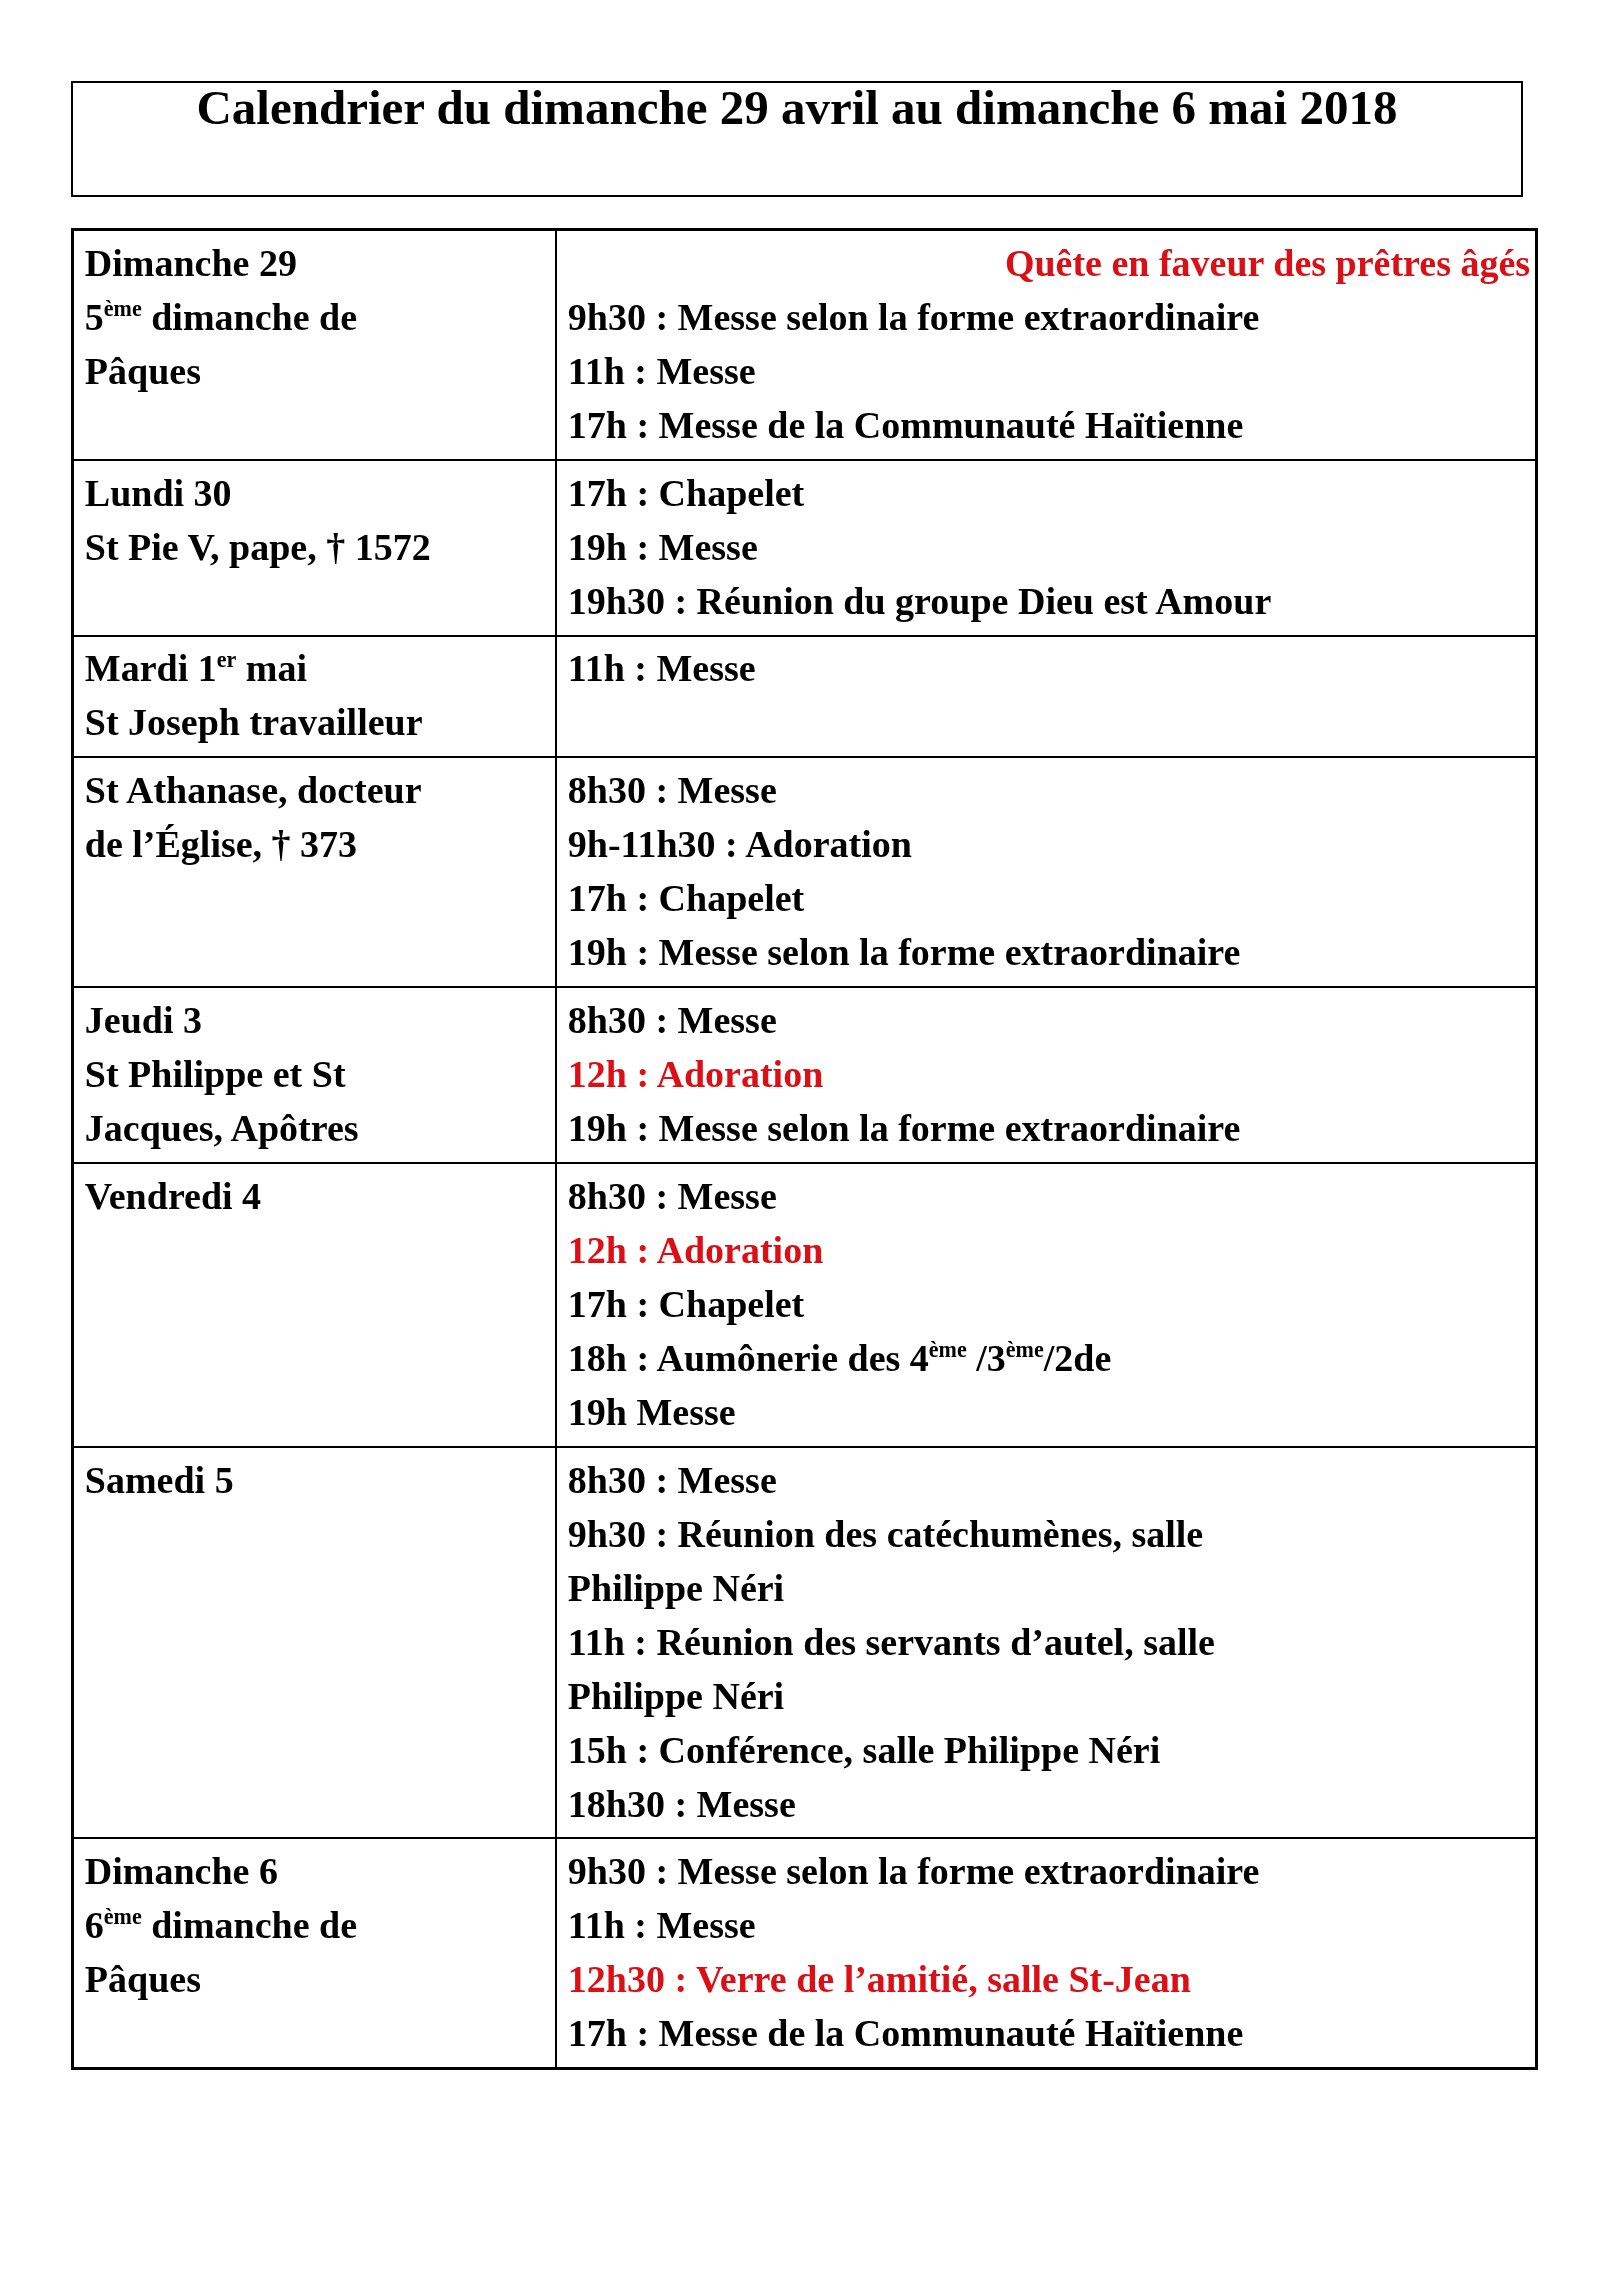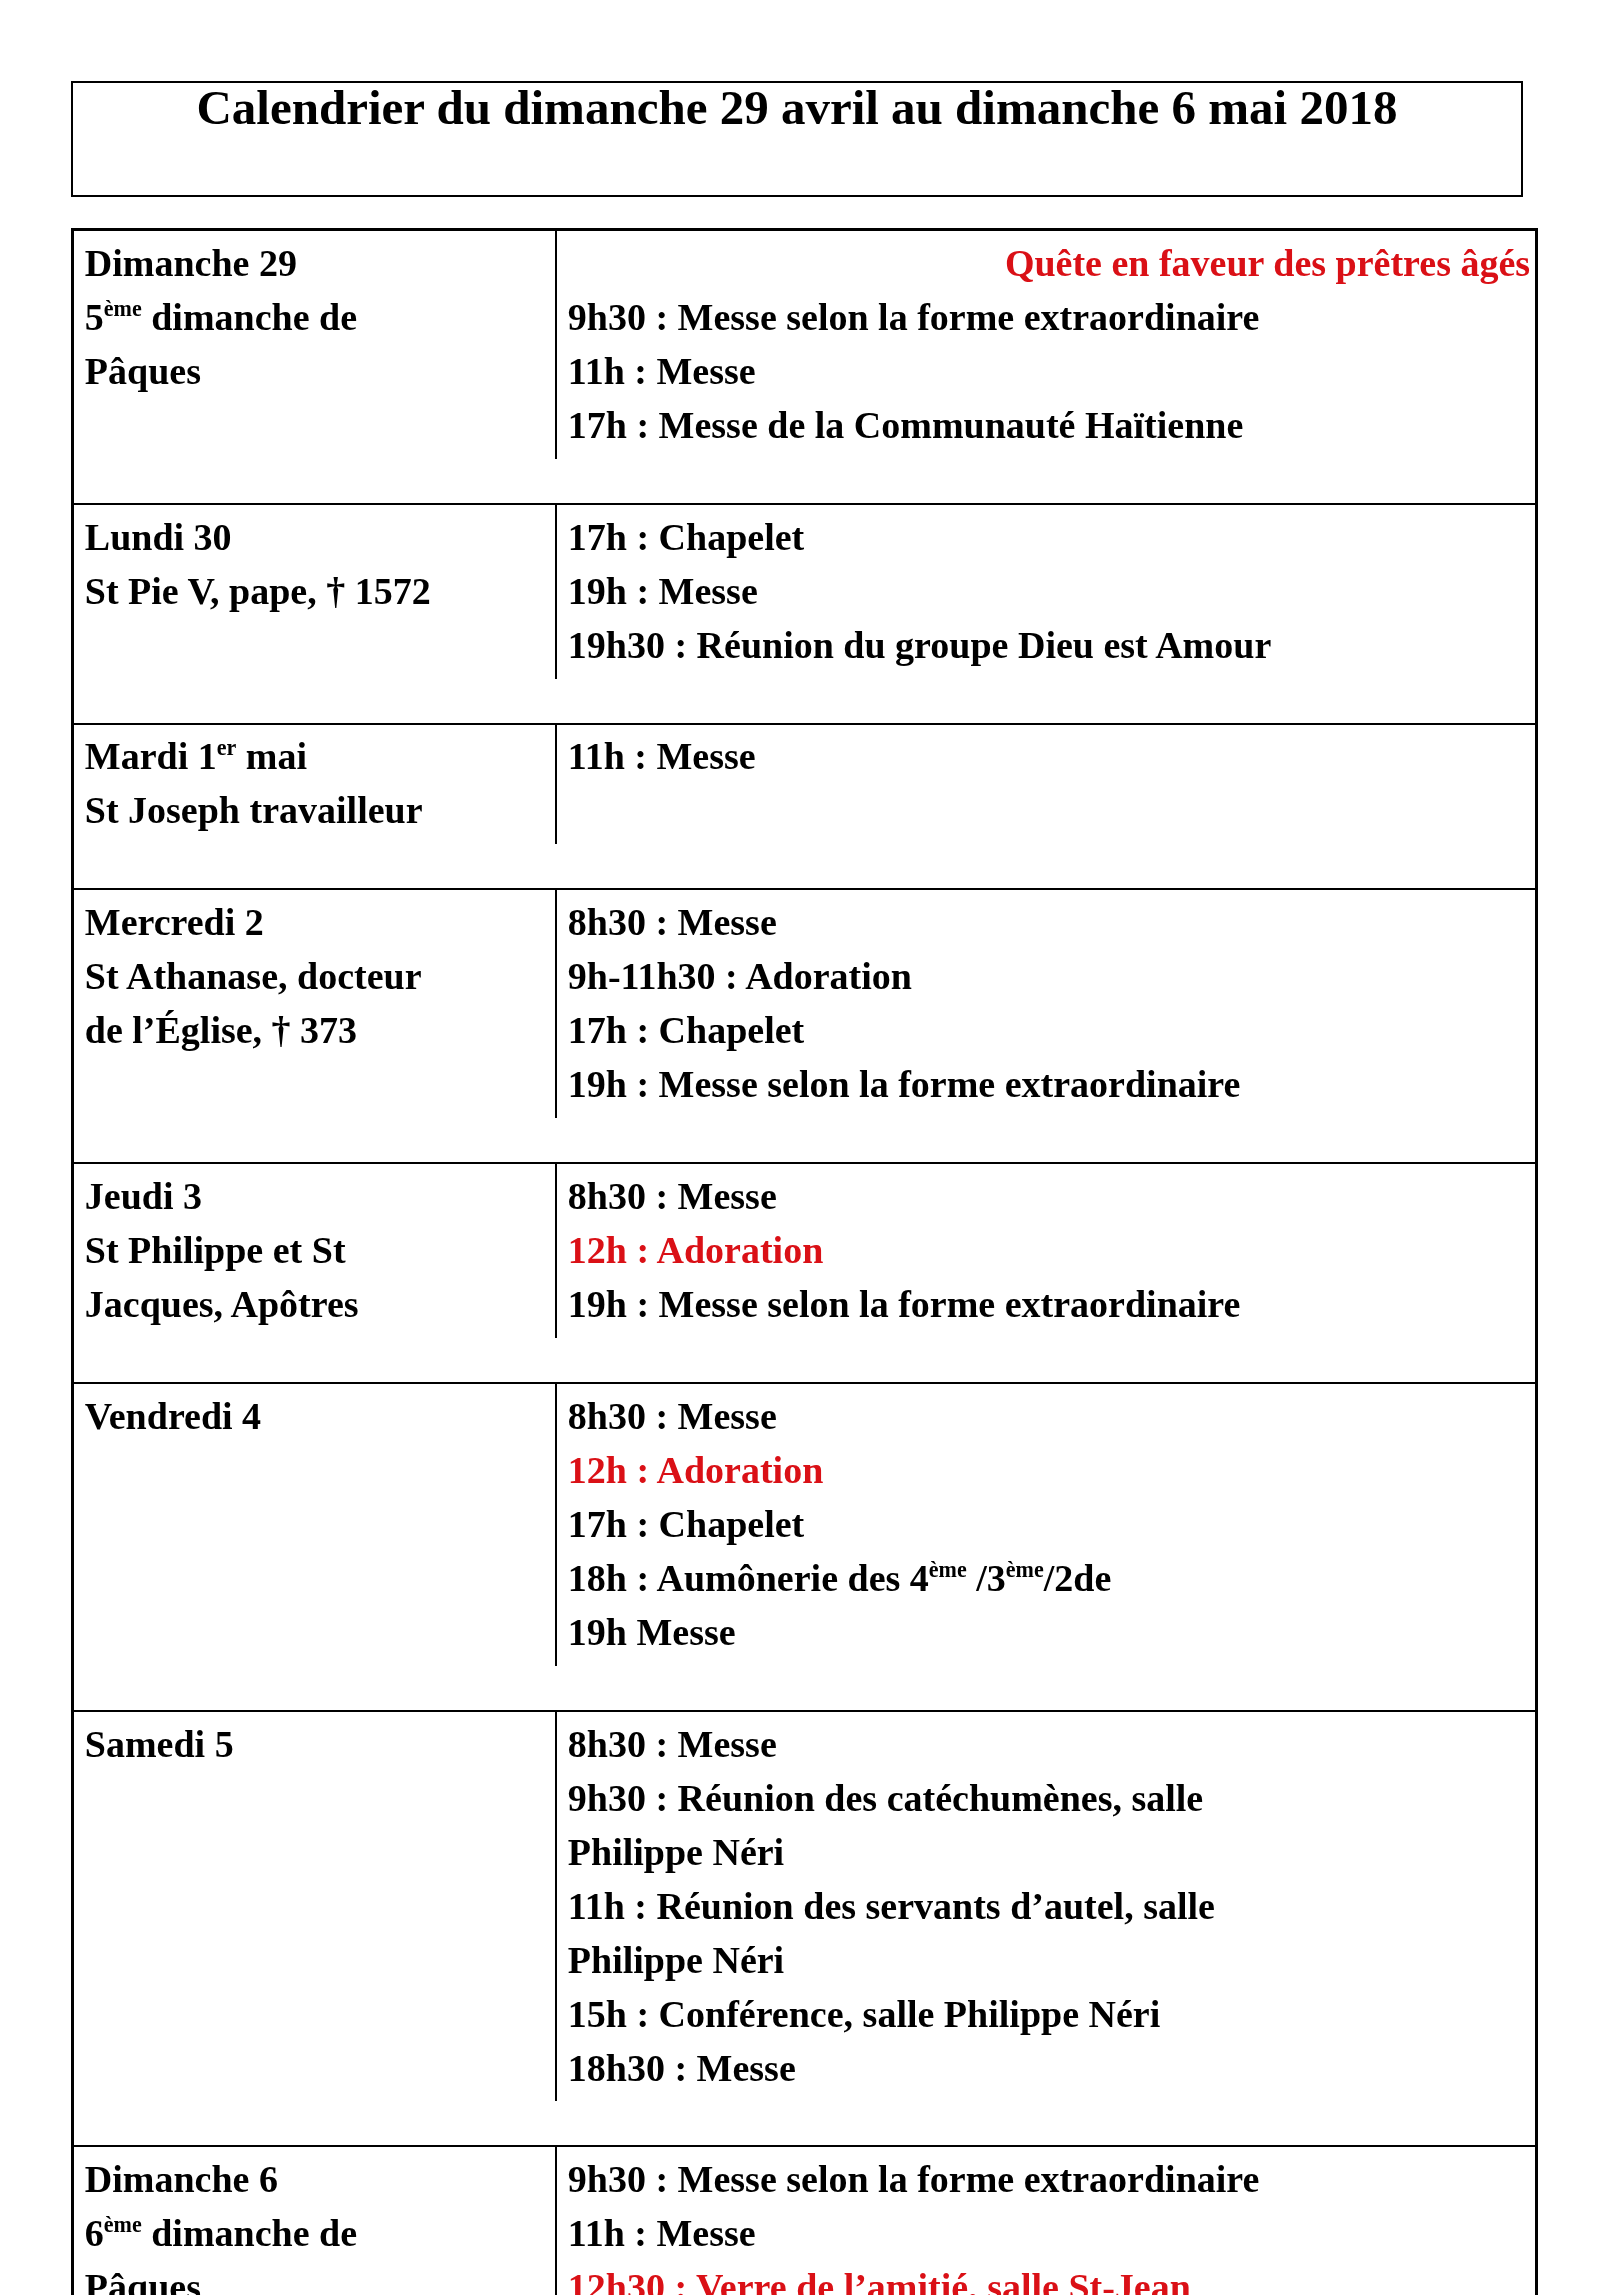--- a/index.html
+++ b/index.html
@@ -40,21 +40,20 @@
     box-sizing: border-box;
     border: 3.4px solid var(--border-c);
     font-size: 38px;
   }
   .t-row {
     display: grid;
     grid-template-columns: 483px 1fr;
   }
   .t-row + .t-row {
     border-top: 2.9px solid var(--border-c);
-    margin-top: 44px;
   }
   .cell {
     box-sizing: border-box;
     padding: 4.9px 4.9px 6.9px 10.8px;
   }
   .cell.left {
     border-right: 2.9px solid var(--border-c);
   }
   .line {
     line-height: 54px;
@@ -107,21 +106,20 @@
       <div class="cell left">
         <div class="line"><span>Mardi 1</span><sup>er</sup><span> mai</span></div>
         <div class="line"><span>St Joseph travailleur</span></div>
       </div>
       <div class="cell right">
         <div class="line"><span>11h : Messe</span></div>
       </div>
     </div>
     <div class="t-row">
       <div class="cell left">
-        <div class="line"><span>Mercredi 2</span></div>
         <div class="line"><span>St Athanase, docteur</span></div>
         <div class="line"><span>de l’Église, † 373</span></div>
       </div>
       <div class="cell right">
         <div class="line"><span>8h30 : Messe</span></div>
         <div class="line"><span>9h-11h30 : Adoration</span></div>
         <div class="line"><span>17h : Chapelet</span></div>
         <div class="line"><span>19h : Messe selon la forme extraordinaire</span></div>
       </div>
     </div>

